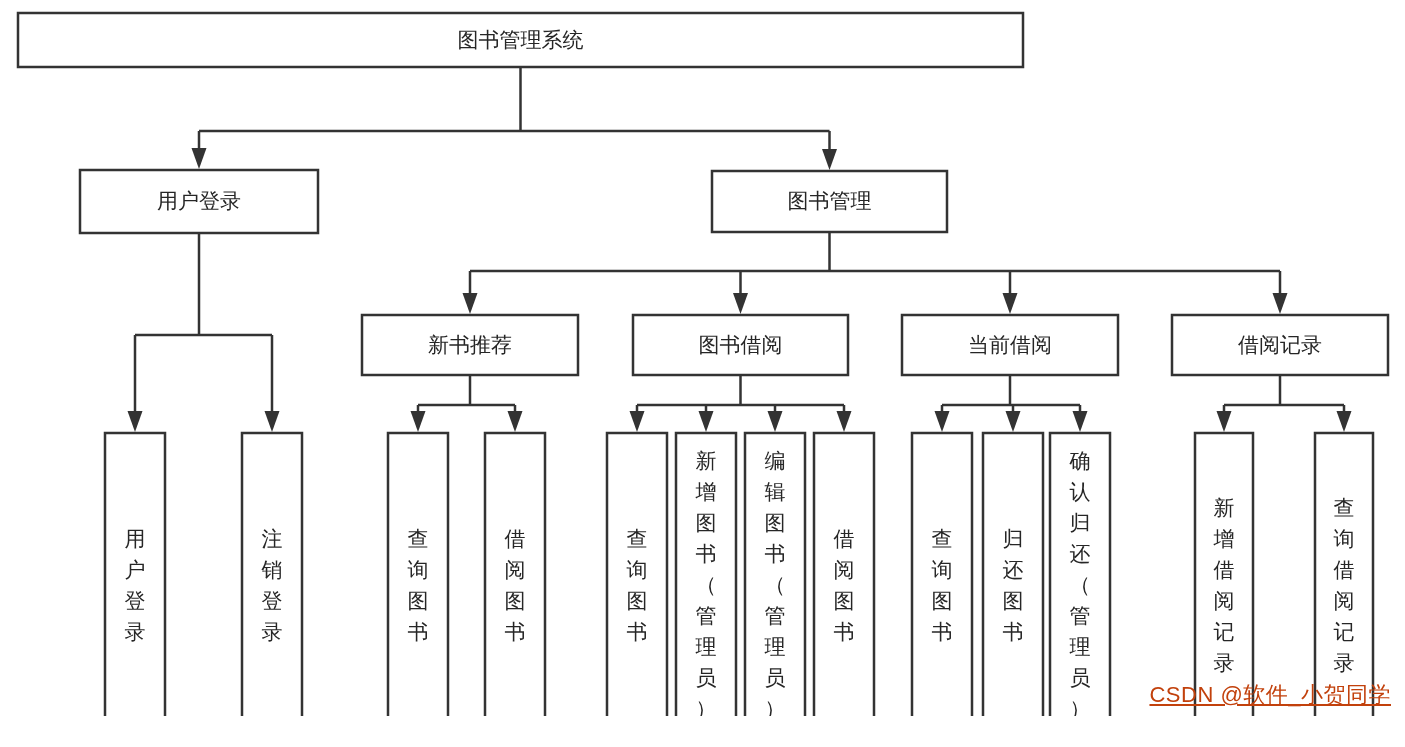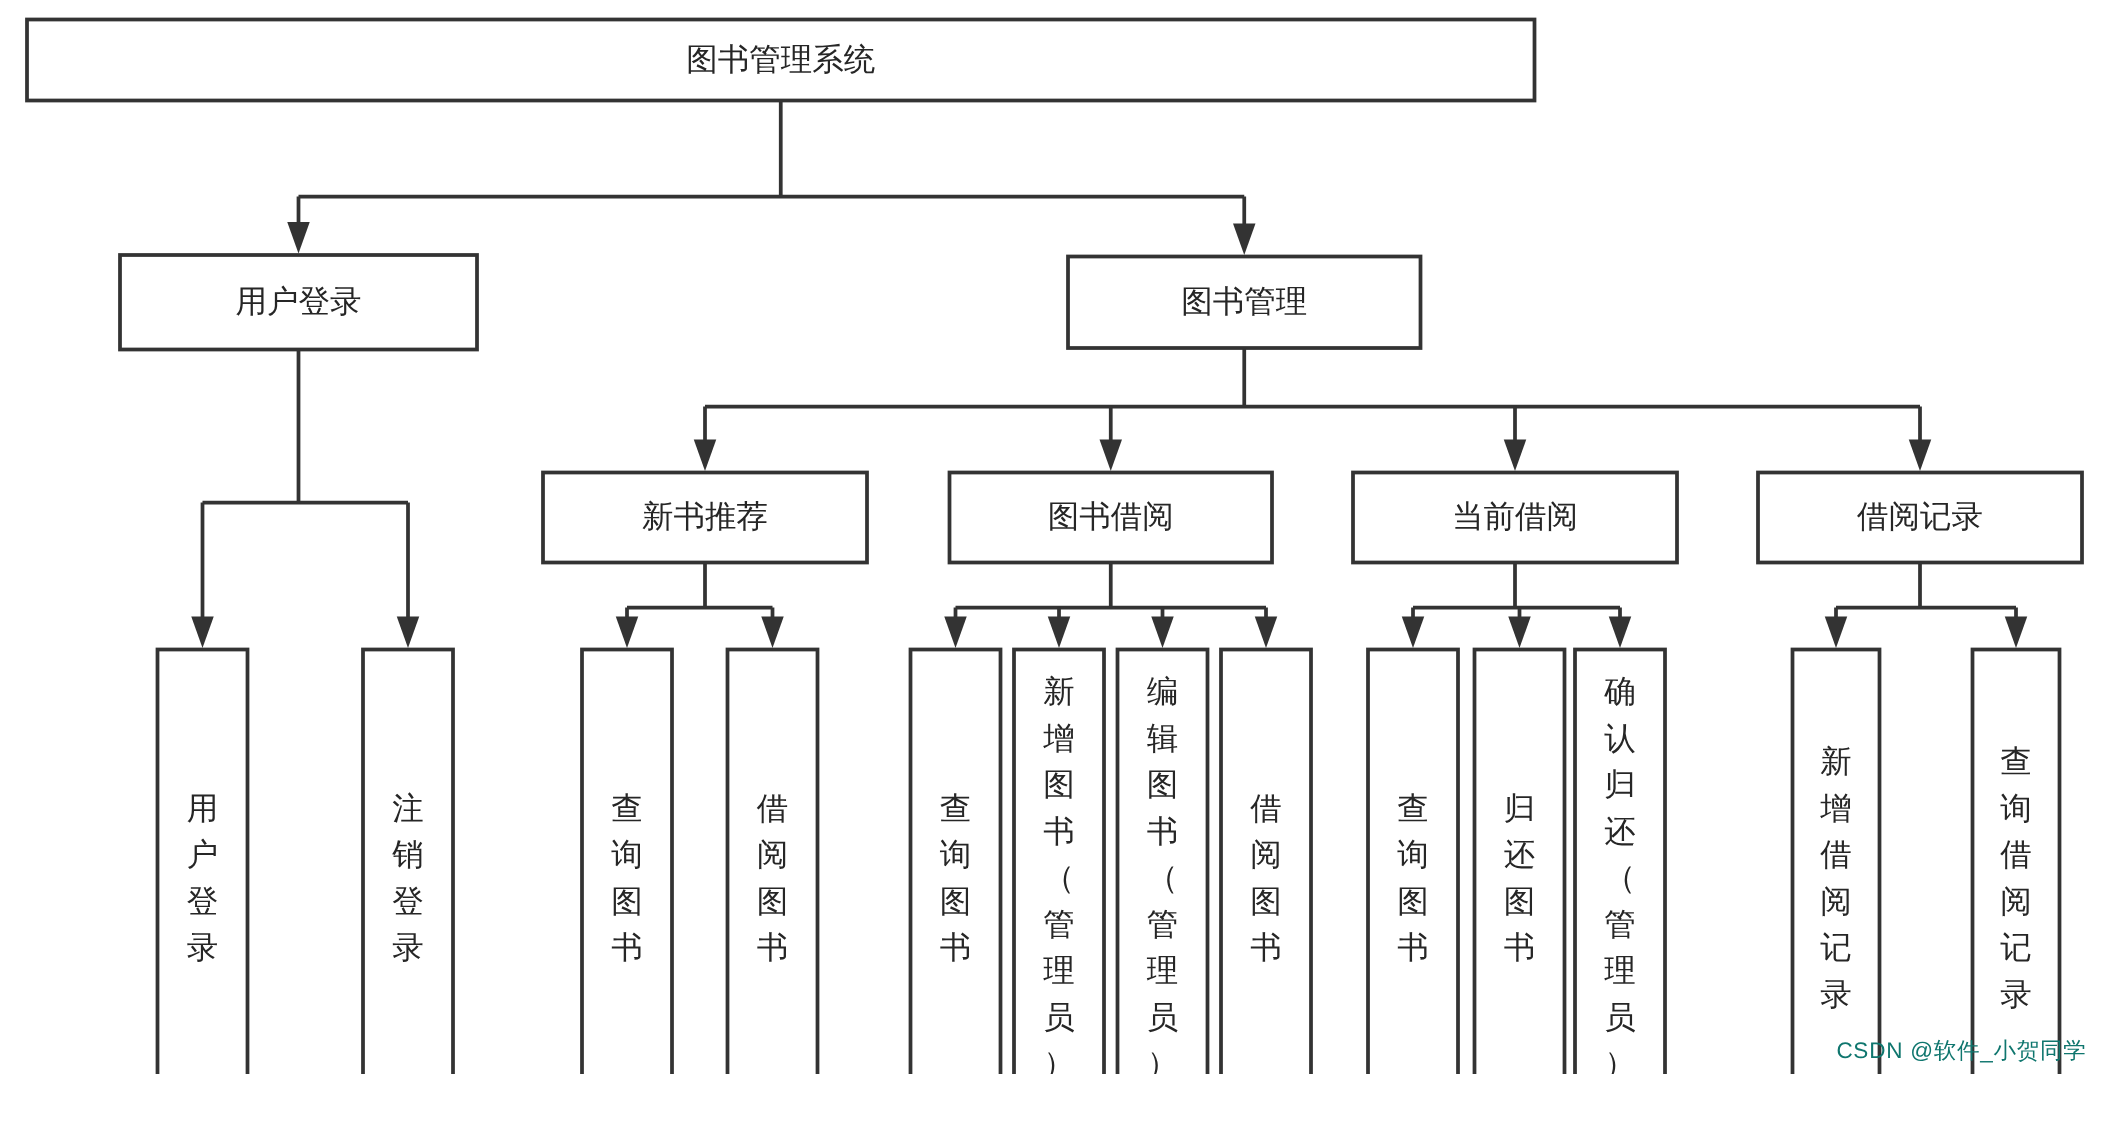--- a/index.html
+++ b/index.html
@@ -52,26 +52,27 @@
   .node-label-vertical {
     fill: #262626;
     font-family: "Liberation Sans", "DejaVu Sans", sans-serif;
     font-size: 21px;
     text-anchor: middle;
   }
   .watermark {
     position: absolute;
     right: 14px;
     bottom: 6px;
-    color: #0f766e;
-    font-size: 15px;
+    color: #c2410c;
+    font-size: 22px;
     font-family: "Liberation Sans", "DejaVu Sans", sans-serif;
     letter-spacing: 0.5px;
     user-select: none;
     pointer-events: none;
+    text-decoration: underline;
   }
 </style>
 </head>
 <body>
 
 <div id="diagram-root">
   <svg class="flow" id="flow-svg" viewBox="0 0 1405 747" xmlns="http://www.w3.org/2000/svg">
     <g id="connections-layer">
         <g>
           <path class="conn" d="M 520.5 67 L 520.5 131"></path>

